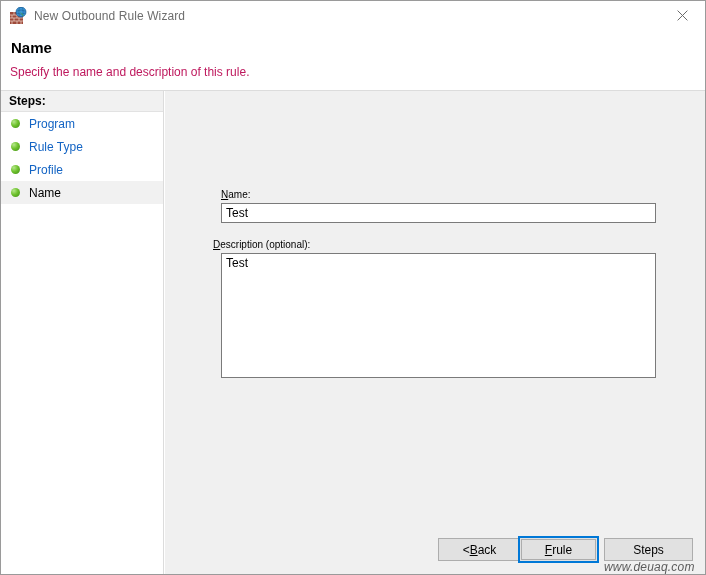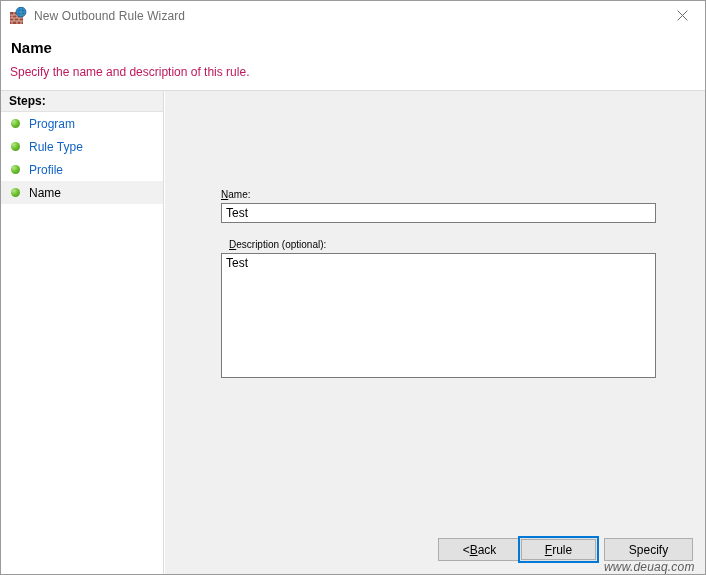--- a/index.html
+++ b/index.html
@@ -157,21 +157,21 @@
   
   .field-label {
     position: absolute;
     font-size: 10px;
     color: #000000;
     white-space: nowrap;
   }
   .accel { text-decoration: underline; }
 
   .name-label  { left: 56px; top: 98px; }
-  .desc-label  { left: 64px; top: 148px; }
+  .desc-label  { left: 48px; top: 148px; }
 
   .text-input {
     position: absolute;
     left: 56px;
     top: 112px;
     width: 435px;
     height: 20px;
     box-sizing: border-box;
     border: 1px solid #7a7a7a;
     background: #ffffff;
@@ -343,20 +343,20 @@
       </button>
 
     <div class="btn-focus-wrap">
       <button class="btn-finish">
           <span class="accel">F</span>
           <span>rule</span>
         </button>
     </div>
 
     <button class="btn btn-cancel">
-        <span>Specify</span>
+        <span>Steps</span>
       </button>
 
   </div>
 
   <div class="watermark">www.deuaq.com</div>
 
 </div>
 
 </body></html>

